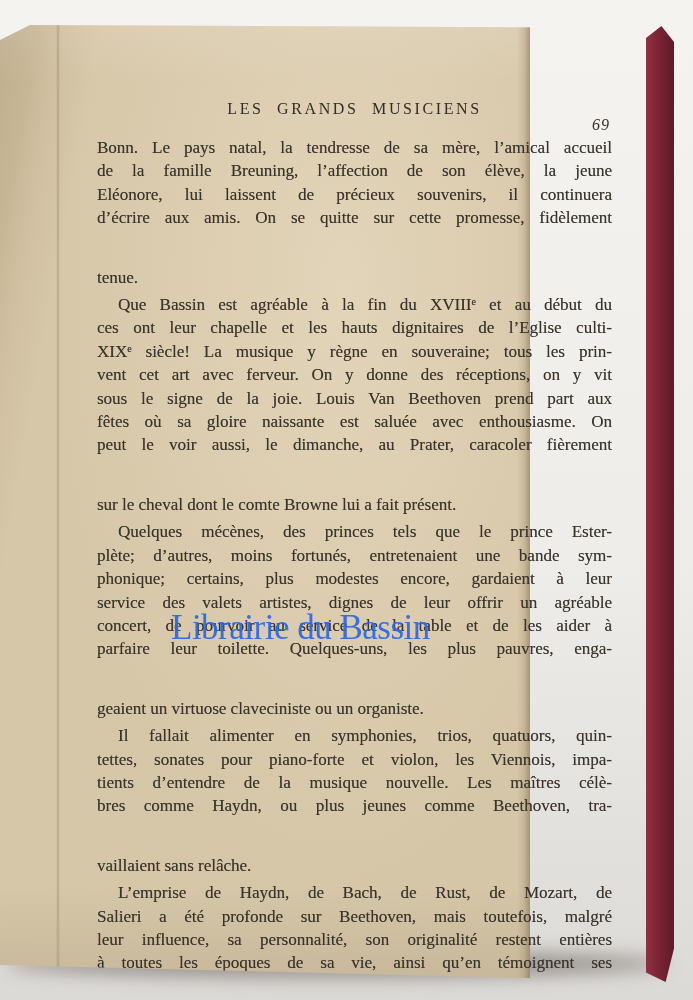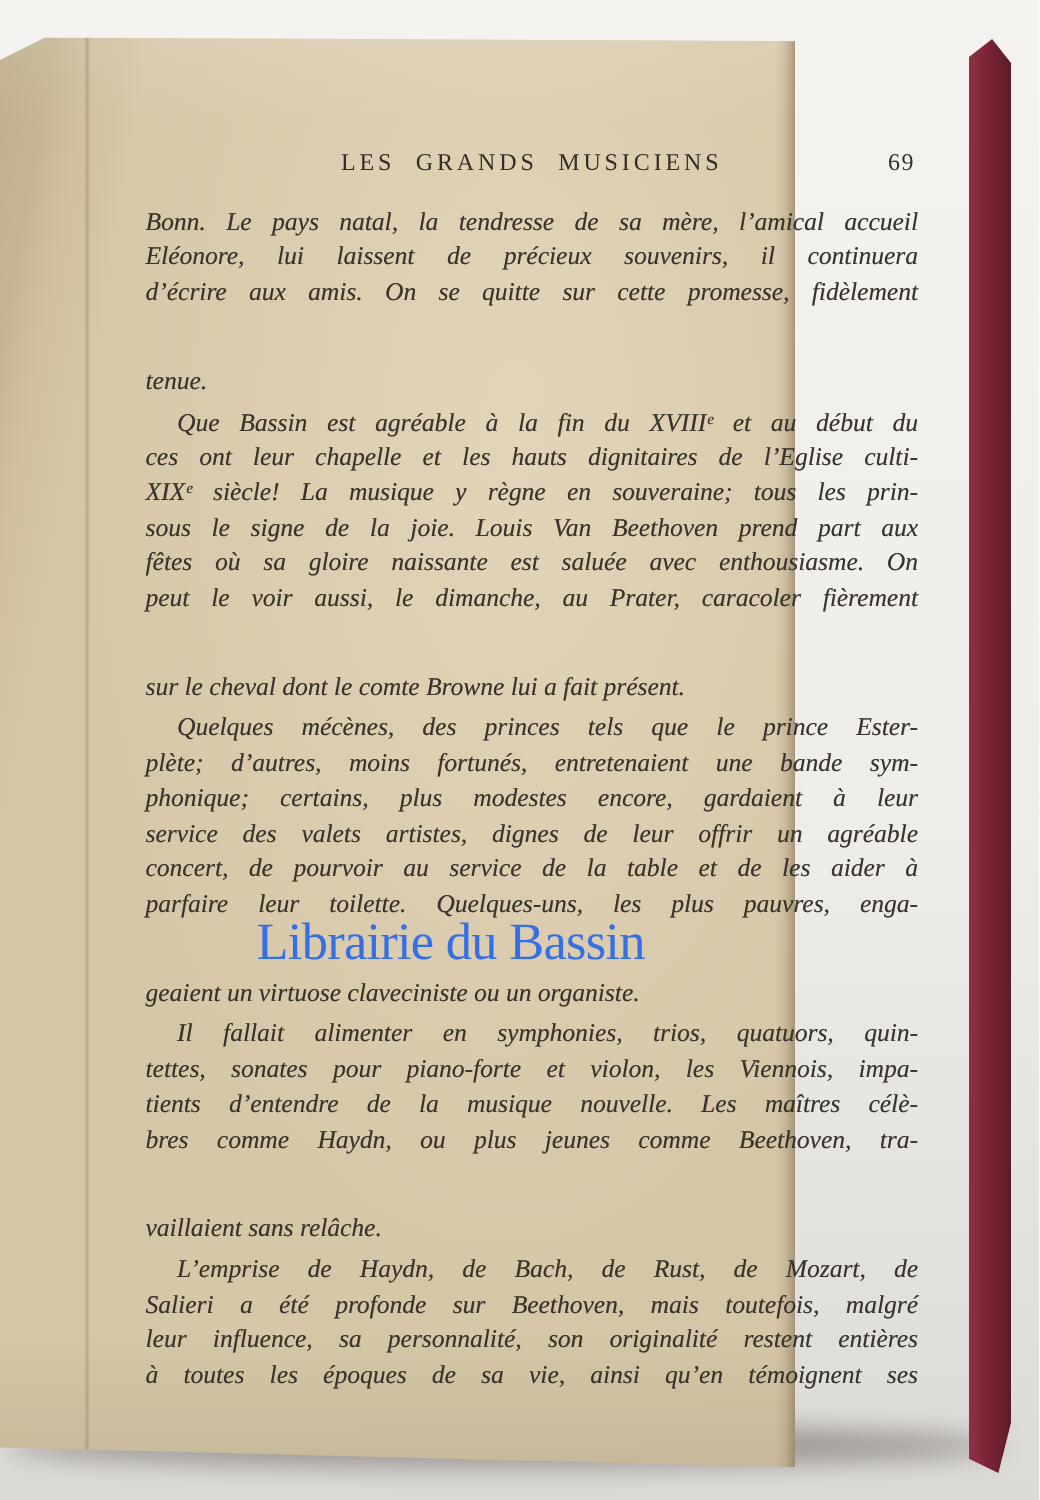--- a/index.html
+++ b/index.html
@@ -48,31 +48,30 @@
     position:absolute;left:97px;top:76px;width:515px;
     color:#39332b;
   }
   .pg-header{
     position:relative;height:22px;margin-bottom:14px;
     font-size:16px;letter-spacing:2.6px;word-spacing:7px;
     color:#332d25;
     text-align:center;
   }
   .pg-header .num{
-    position:absolute;right:2px;top:0;letter-spacing:1px;
+    position:absolute;right:2px;top:16px;letter-spacing:1px;font-style:italic;
   }
   .body-text{font-size:17px;line-height:23.4px;}
   .para + .para{margin-top:4px;}
   .para.indent .line:first-child{text-indent:21px;}
   .line{
     text-align:justify;
     text-align-last:justify;
     white-space:normal;
     text-shadow:0.2px 0.2px 0.4px rgba(45,35,22,0.45);
-    font-style:italic;
   }
   .line.end{text-align-last:left;margin-top:36px;}
   
   .watermark{
     position:absolute;left:171px;top:600px;width:460px;height:56px;
     font-family:Liberation Serif, serif;
     font-size:35px;line-height:56px;font-weight:400;
     letter-spacing:-0.5px;
     opacity:0.93;
     white-space:nowrap;
@@ -88,28 +87,30 @@
     <div class="crease"></div>
     <div class="fore-edge"></div>
     <div class="content">
       <div class="pg-header">
         <span class="title">LES GRANDS MUSICIENS</span>
         <span class="num">69</span>
       </div>
       <div class="body-text" id="body">
           <div class="para">
             <div class="line">Bonn. Le pays natal, la tendresse de sa mère, l’amical accueil</div>
+            <div class="line">de la famille Breuning, l’affection de son élève, la jeune</div>
             <div class="line">Eléonore, lui laissent de précieux souvenirs, il continuera</div>
             <div class="line">d’écrire aux amis. On se quitte sur cette promesse, fidèlement</div>
             <div class="line end">tenue.</div>
           </div>
           <div class="para indent">
             <div class="line">Que Bassin est agréable à la fin du XVIIIᵉ et au début du</div>
             <div class="line">ces ont leur chapelle et les hauts dignitaires de l’Eglise culti-</div>
             <div class="line">XIXᵉ siècle! La musique y règne en souveraine; tous les prin-</div>
+            <div class="line">vent cet art avec ferveur. On y donne des réceptions, on y vit</div>
             <div class="line">sous le signe de la joie. Louis Van Beethoven prend part aux</div>
             <div class="line">fêtes où sa gloire naissante est saluée avec enthousiasme. On</div>
             <div class="line">peut le voir aussi, le dimanche, au Prater, caracoler fièrement</div>
             <div class="line end">sur le cheval dont le comte Browne lui a fait présent.</div>
           </div>
           <div class="para indent">
             <div class="line">Quelques mécènes, des princes tels que le prince Ester-</div>
             <div class="line">plète; d’autres, moins fortunés, entretenaient une bande sym-</div>
             <div class="line">phonique; certains, plus modestes encore, gardaient à leur</div>
             <div class="line">service des valets artistes, dignes de leur offrir un agréable</div>

